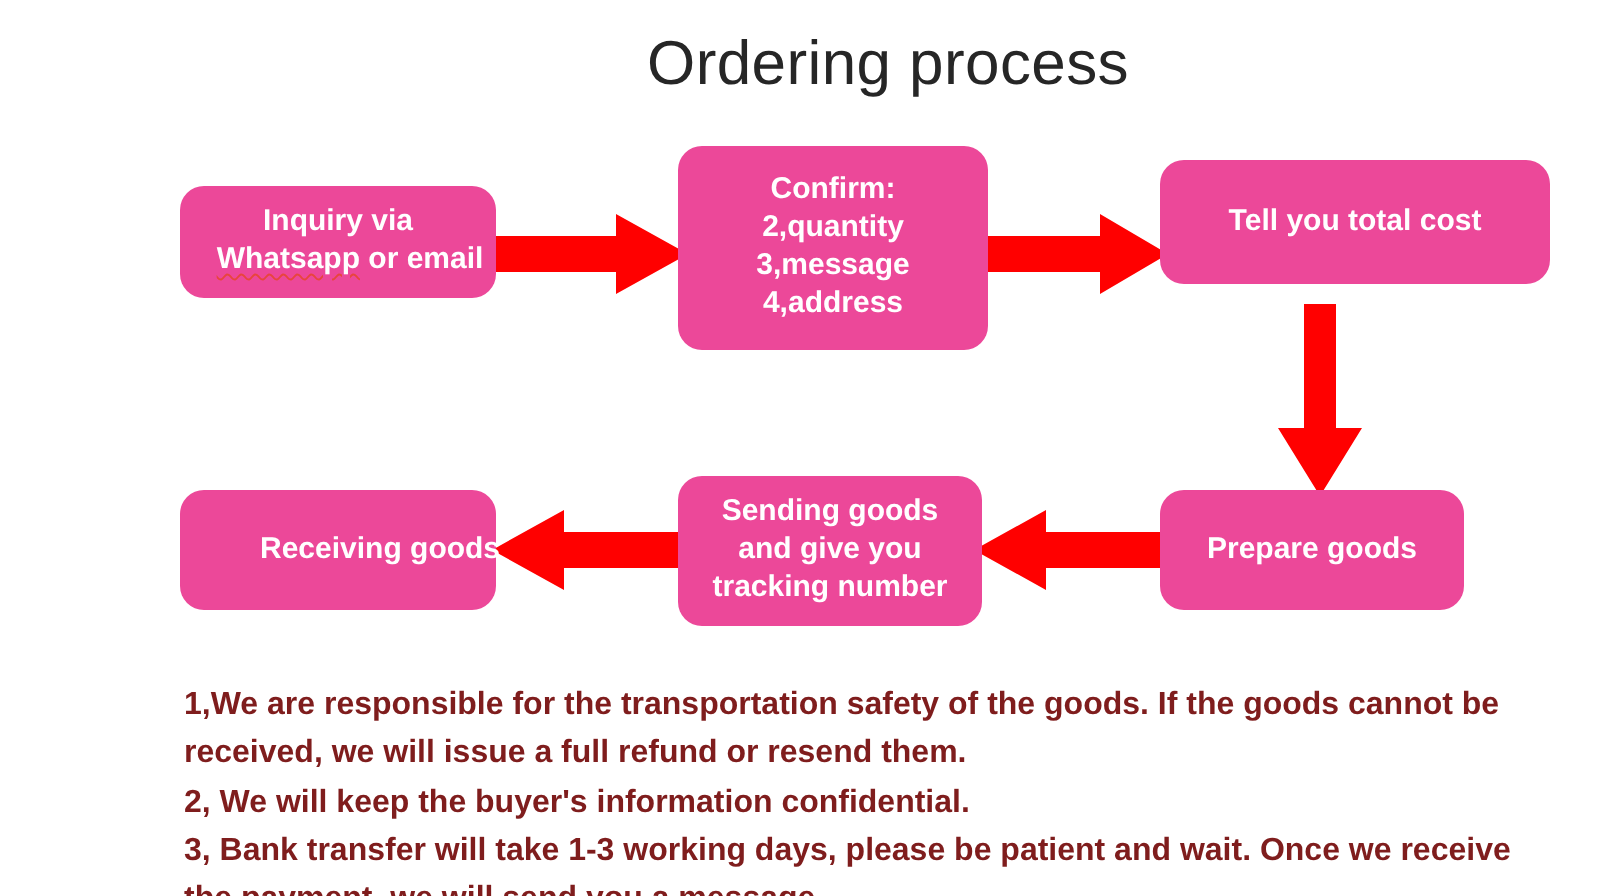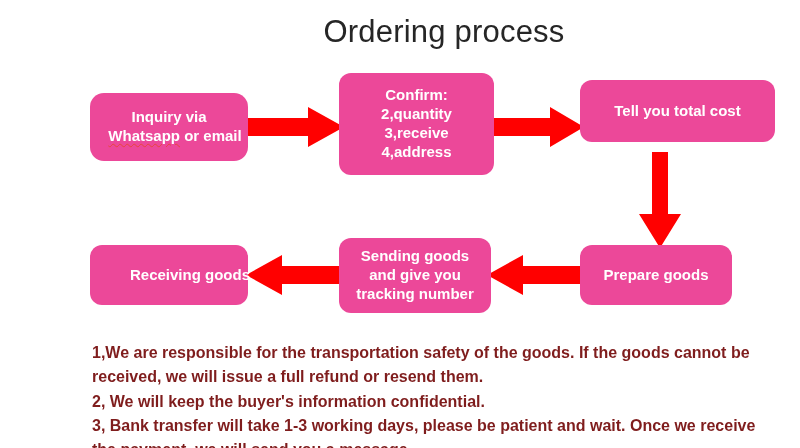--- a/index.html
+++ b/index.html
@@ -68,21 +68,21 @@
     display: inline-block;
     text-decoration: underline;
     text-decoration-color: #E8453C;
     text-decoration-style: wavy;
     text-decoration-thickness: 1px;
     text-underline-offset: 2px;
     margin-left: 12px;
   }
 
   
-  #box-inquiry   { left: 90px;  top: 93px;  width: 158px; height: 68px; border-radius: 14px; }
+  #box-inquiry   { left: 90px;  top: 93px;  width: 158px; height: 56px; }
   #box-confirm   { left: 339px; top: 73px;  width: 155px; height: 102px; }
   #box-cost      { left: 580px; top: 80px;  width: 195px; height: 62px; }
   #box-prepare   { left: 580px; top: 245px; width: 152px; height: 60px; }
   #box-sending   { left: 339px; top: 238px; width: 152px; height: 75px; }
   #box-receiving { left: 90px;  top: 245px; width: 158px; height: 60px; padding-left: 40px; }
 
   
   .arrow {
     position: absolute;
     z-index: 2;
@@ -127,21 +127,21 @@
   <div class="arrow" id="arrow-1">
     <svg viewBox="0 0 98 44" width="98" height="44" aria-hidden="true">
       <polygon points="0,13 62,13 62,2 98,22 62,42 62,31 0,31" fill="#FF0000"></polygon>
     </svg>
   </div>
 
   <div class="pbox" id="box-confirm">
     <span class="lines">
       <span class="ln">Confirm:</span>
       <span class="ln">2,quantity</span>
-      <span class="ln">3,receive</span>
+      <span class="ln">3,message</span>
       <span class="ln">4,address</span>
     </span>
   </div>
 
   <div class="arrow" id="arrow-2">
     <svg viewBox="0 0 92 44" width="92" height="44" aria-hidden="true">
       <polygon points="0,13 58,13 58,2 92,22 58,42 58,31 0,31" fill="#FF0000"></polygon>
     </svg>
   </div>
 

